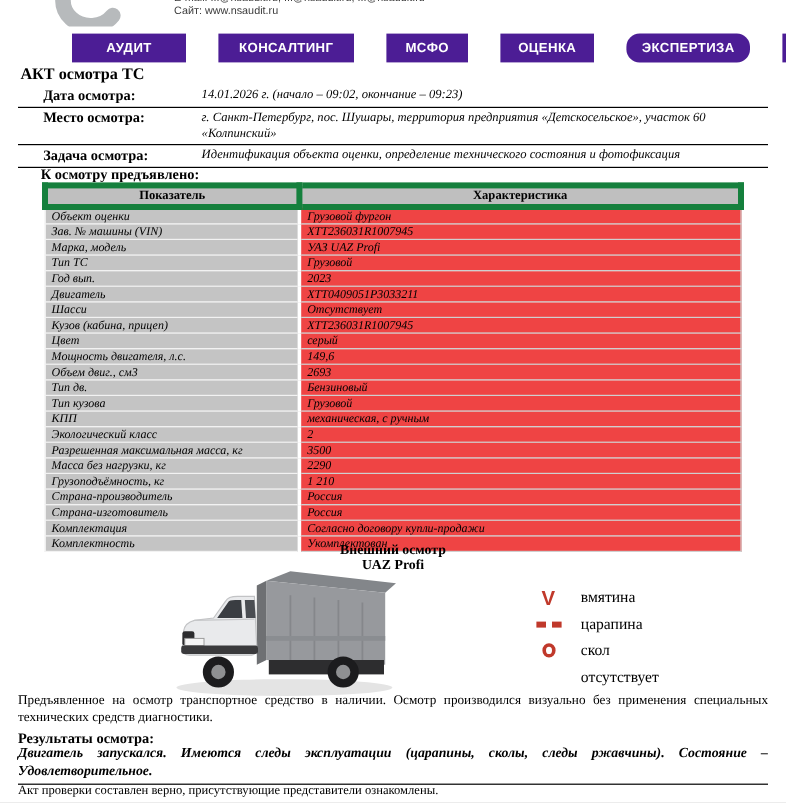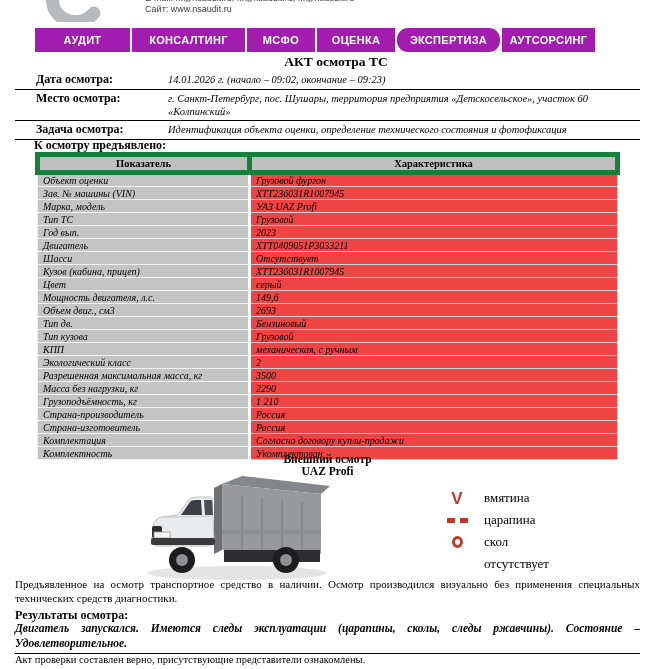--- a/index.html
+++ b/index.html
@@ -9,26 +9,26 @@
     background:#ffffff; overflow:hidden; color:#000;
   }
 
   
   .logo-swoosh { position:absolute; left:40px; top:-14px; }
   .contact-block { position:absolute; left:145px; top:-7px; font-family:"Liberation Sans",sans-serif; font-size:9px; color:#3a3a3a; line-height:11px; white-space:nowrap; }
 
   
   .nav { position:absolute; left:35px; top:28px; width:560px; height:24px; display:flex; gap:2px; }
   .nav-item {
-    background:#a21caf; color:#fff; font-family:"Liberation Sans",sans-serif;
+    background:#4c1d95; color:#fff; font-family:"Liberation Sans",sans-serif;
     font-weight:bold; font-size:11px; letter-spacing:.3px;
-    display:flex; align-items:center; justify-content:center; cursor:pointer;
+    display:flex; align-items:center; justify-content:center; cursor:pointer;margin-left:25px;
   }
 
-  .doc-title { position:absolute; top:54px; left:0; width:100%; text-align:center; font-weight:bold; font-size:13.5px;padding-left:17px; }
+  .doc-title { position:absolute; top:54px; left:0; width:100%; font-weight:bold; font-size:13.5px;padding-left:17px; }
 
   
   .info-block { position:absolute; left:15px; top:71px; width:625px; }
   .info-row { display:flex; border-bottom:1.5px solid #000; padding:1px 0 2px 0; }
   .info-label { width:125px; font-weight:bold; font-size:12px; flex:none; padding-left:5px;margin-left:16px; }
   .info-value { flex:1; font-style:italic; font-size:10.5px; padding-left:12px; line-height:13px; padding-top:1px; }
 
   .table-caption { position:absolute; left:34px; top:138px; font-weight:bold; font-size:12px; }
 
   

